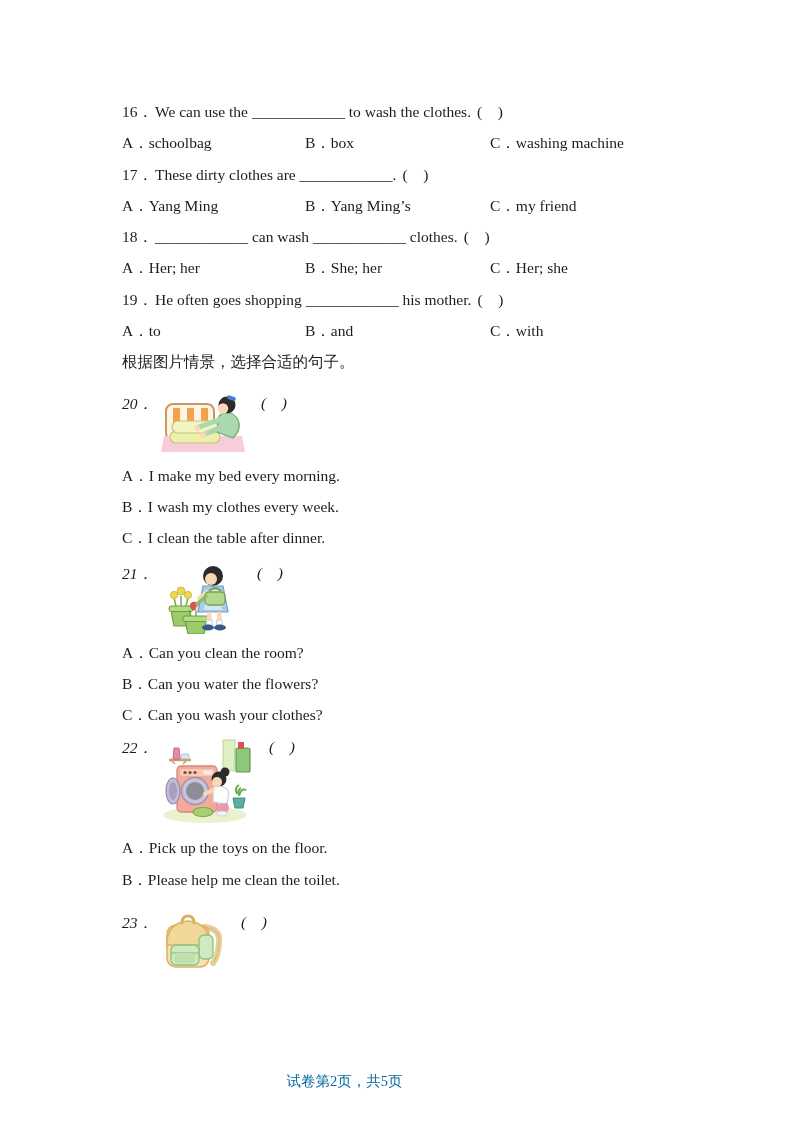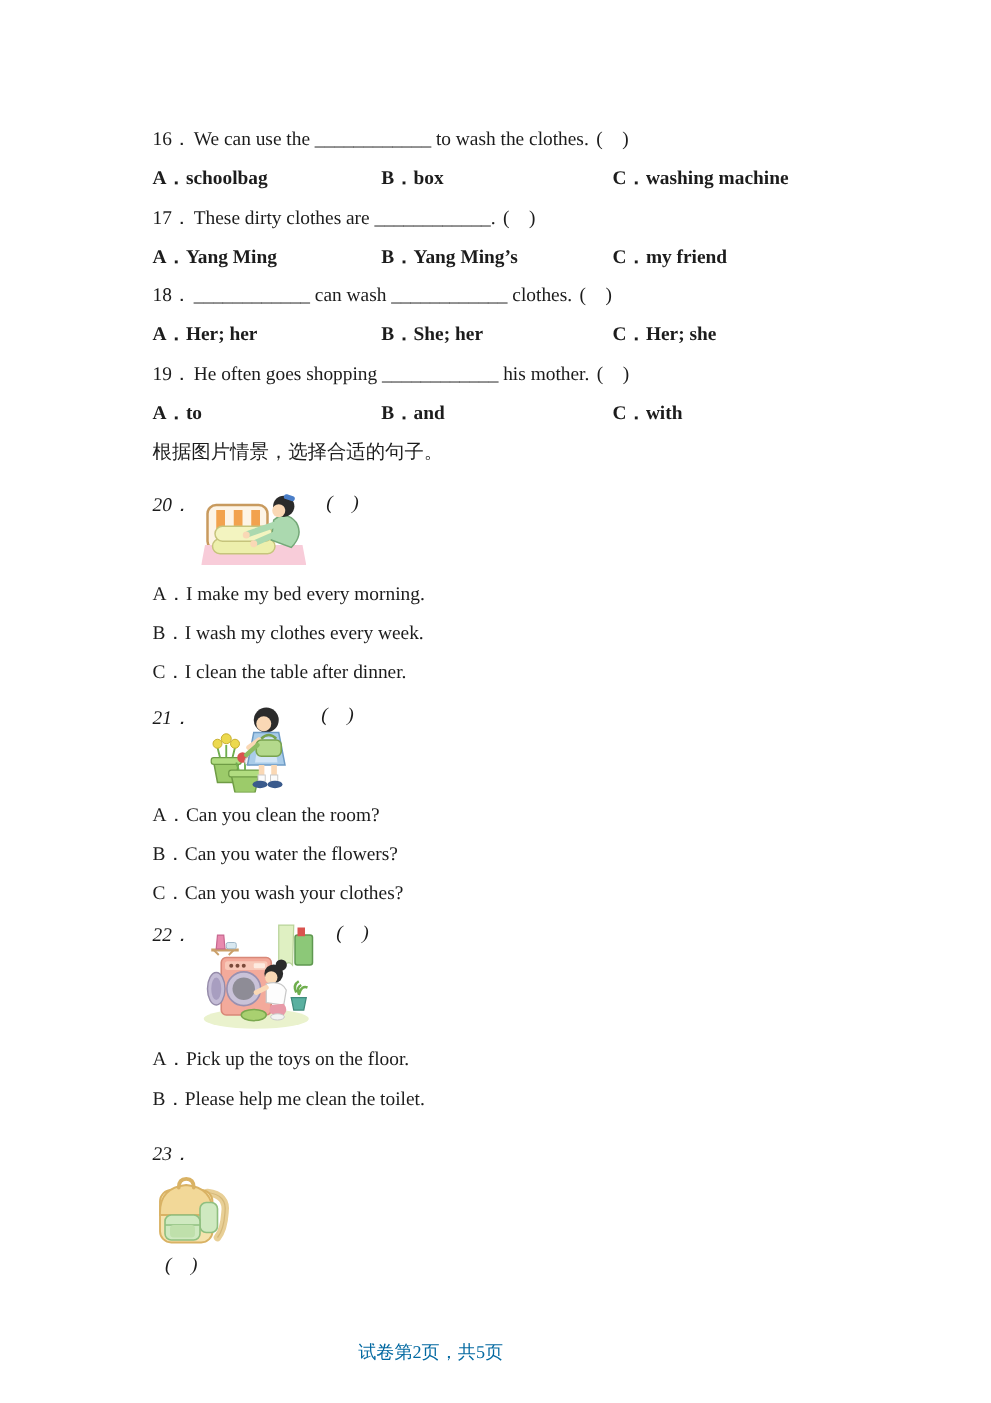--- a/index.html
+++ b/index.html
@@ -27,42 +27,41 @@
     white-space: nowrap;
   }
   .q-num { margin-right: 2px; }
   .paren { margin-left: 6px; letter-spacing: 1px; }
   .opt-row {
     display: grid;
     grid-template-columns: 183px 185px 1fr;
     height: 31.3px;
     line-height: 31.3px;
     white-space: nowrap;
-    font-weight: bold;
   }
   .opt-line {
     height: 31.3px;
     line-height: 31.3px;
     white-space: nowrap;
   }
   .instruction {
     height: 31.3px;
     line-height: 31.3px;
   }
   .pic-row {
     display: flex;
     align-items: flex-start;
     gap: 6px;
     font-style: italic;
   }
   .pic-row .paren { margin-left: 10px; }
   .pic-row.q20 { margin-top: 16px; margin-bottom: 8px; }
   .pic-row.q21 { margin-top: 10px; margin-bottom: 3px; }
   .pic-row.q22 { margin-top: 8px;  margin-bottom: 8px; }
-  .pic-row.q23 { margin-top: 18px; flex-direction: column; }
+  .pic-row.q23 { margin-top: 18px; }
   .illus { display: block; }
   .footer {
     position: absolute;
     left: 0;
     right: 0;
     top: 1072px;
     text-align: center;
     font-size: 14.5px;
     color: #0369a1;
   }

